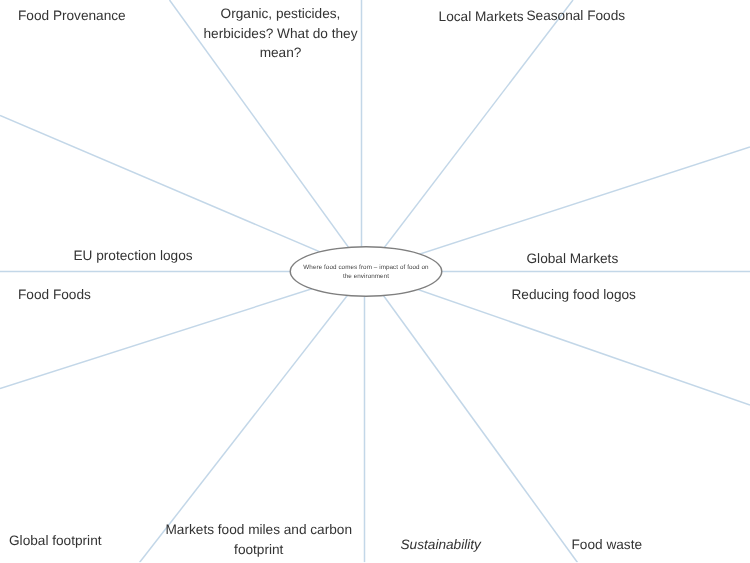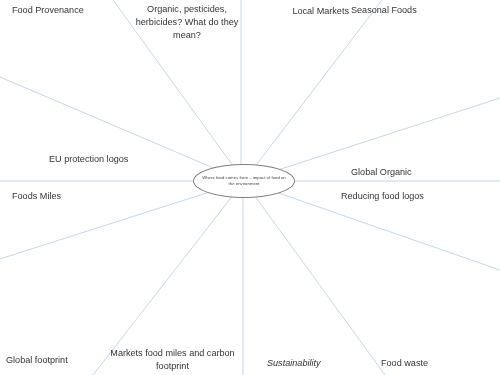--- a/index.html
+++ b/index.html
@@ -84,25 +84,25 @@
   </div>
 
   <div class="label center-al" style="left:135px; top:3px; width:104px;">Organic, pesticides, herbicides? What do they mean?</div>
 
   <div class="label left-al" style="left:12px; top:4px; width:120px;">Food Provenance</div>
 
   <div class="label left-al" style="left:249px; top:5px; width:100px;text-align:right;">Local Markets</div>
 
   <div class="label right-al" style="right:9px; top:4px; width:140px;">Seasonal Foods</div>
 
-  <div class="label left-al" style="left:18px; top:153px; width:130px;padding-left:31px;">EU protection logos</div>
+  <div class="label left-al" style="left:18px; top:164px; width:130px;padding-left:31px;">EU protection logos</div>
 
-  <div class="label left-al" style="left:12px; top:190px; width:120px;">Foods Miles</div>
+  <div class="label left-al" style="left:12px; top:190px; width:120px;">Food Foods</div>
 
-  <div class="label right-al" style="right:9px; top:166px; width:140px;">Global Organic</div>
+  <div class="label right-al" style="right:9px; top:166px; width:140px;">Global Markets</div>
 
   <div class="label right-al" style="right:9px; top:190px; width:150px;">Reducing food logos</div>
 
   <div class="label left-al" style="left:6px; top:354px; width:120px;">Global footprint</div>
 
   <div class="label center-al" style="left:110px; top:347px; width:125px;">Markets food miles and carbon footprint</div>
 
   <div class="label left-al" style="left:267px; top:357px; width:110px;font-style:italic;">Sustainability</div>
 
   <div class="label right-al" style="right:9px; top:357px; width:110px;">Food waste</div>

